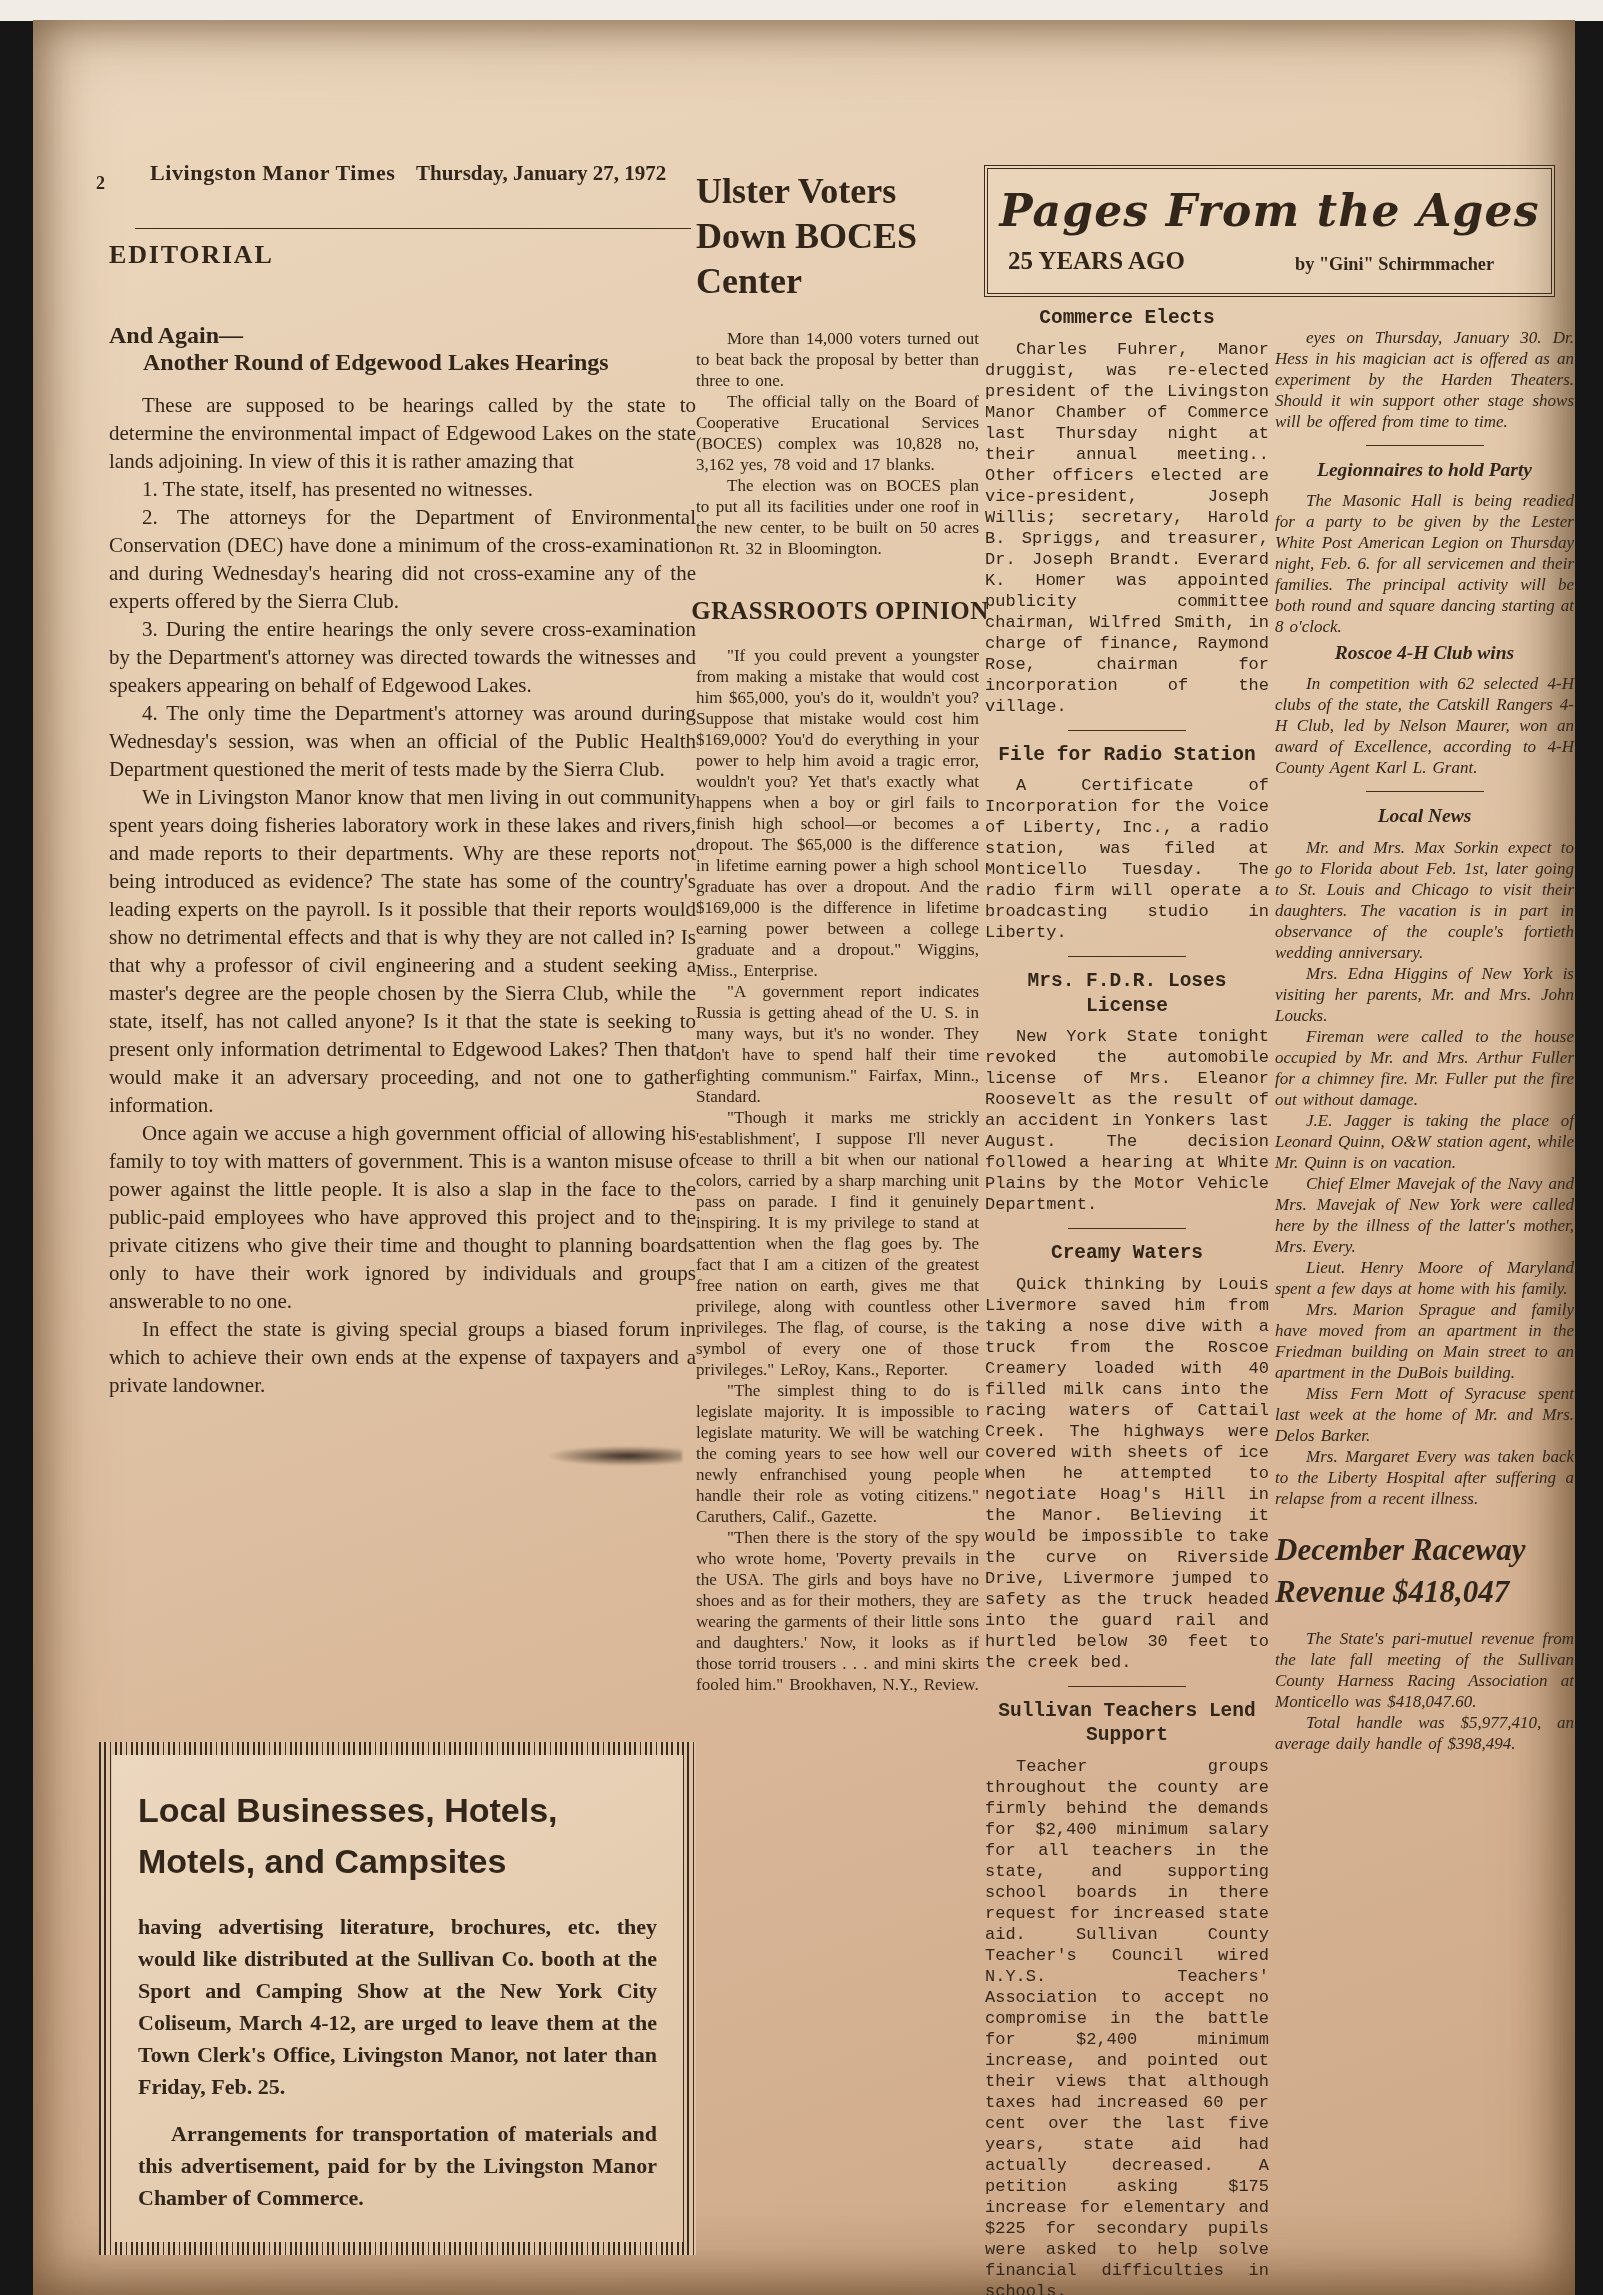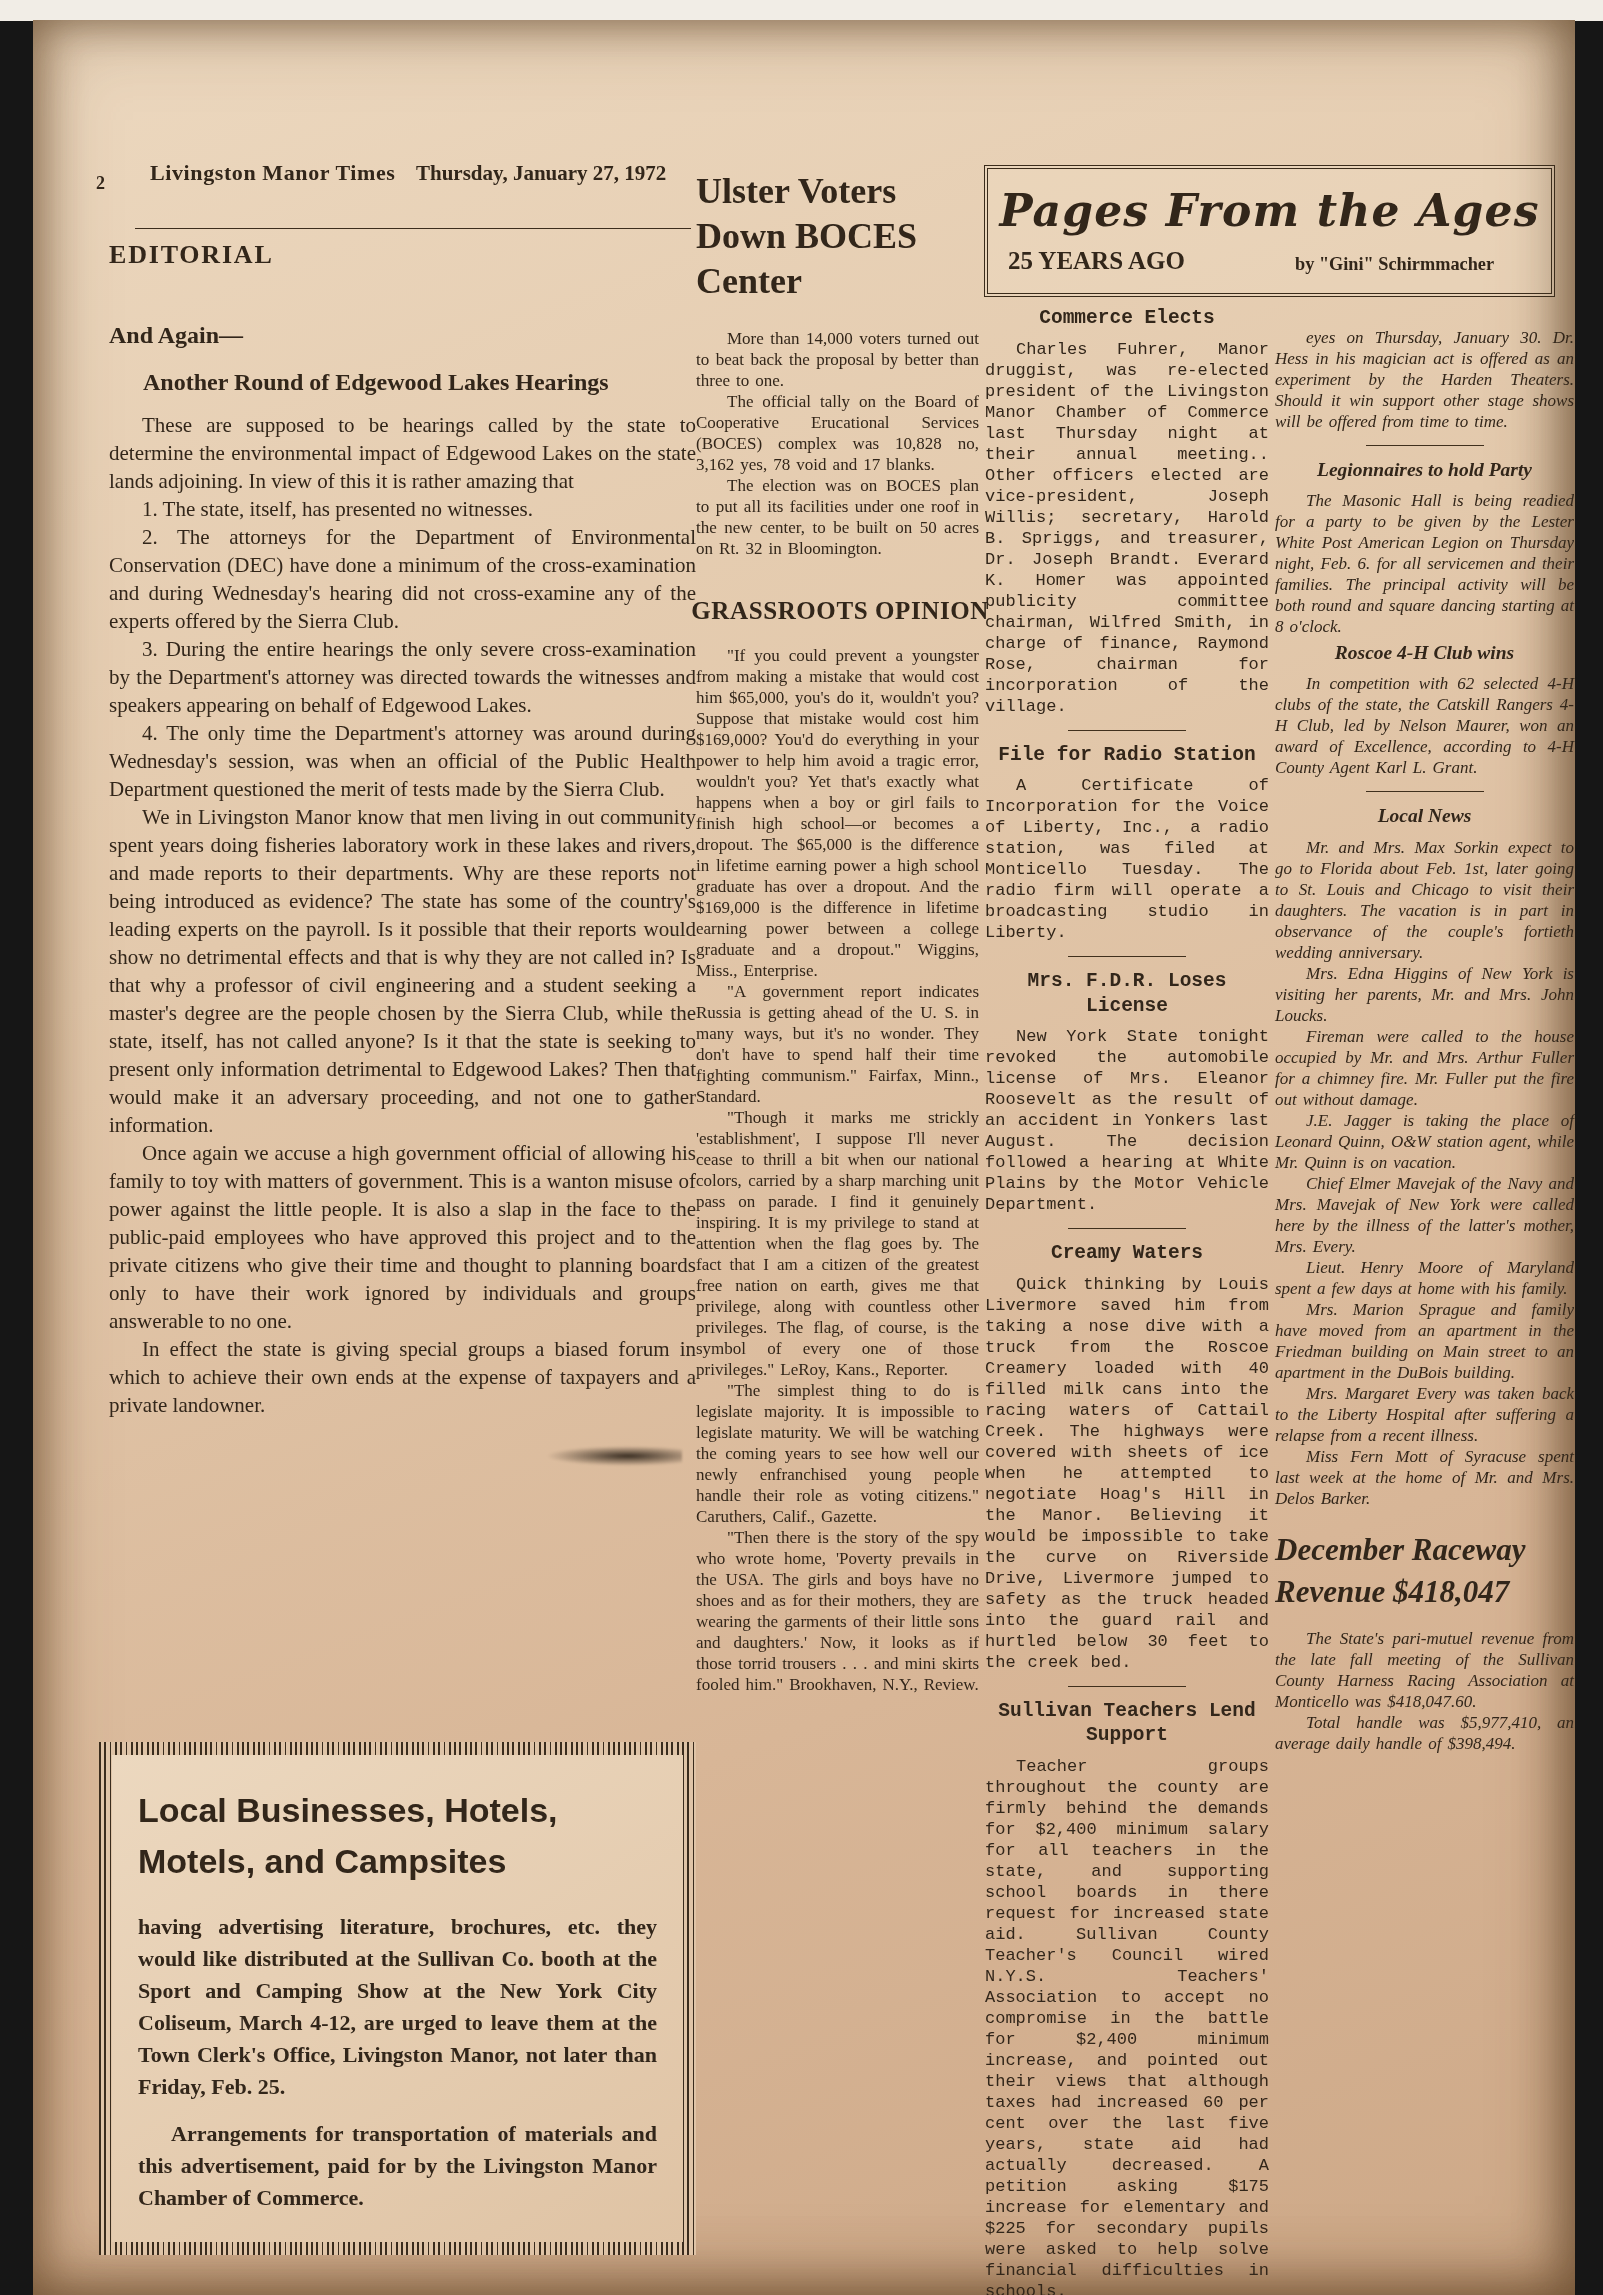--- a/index.html
+++ b/index.html
@@ -13,21 +13,21 @@
          color:#32261a;}
   .abs{position:absolute;}
   
   #masthead-title{left:117px;top:140px;font-size:22px;font-weight:bold;letter-spacing:0.6px;}
   #masthead-date{left:383px;top:141px;font-size:21px;font-weight:bold;}
   #page-number{left:63px;top:153px;font-size:18px;font-weight:bold;}
   #masthead-rule{left:102px;top:208px;width:556px;border-top:1.8px solid #3c2d1d;}
   
   #col1{left:76px;top:220px;width:587px;}
   #editorial-label{font-size:26px;font-weight:bold;letter-spacing:1.8px;margin:0 0 52px 0;}
-  #editorial-kicker{font-size:24px;font-weight:bold;margin:0 0 20px 0;}
+  #editorial-kicker{font-size:24px;font-weight:bold;margin:0 0 0 0;}
   #editorial-headline{font-size:24px;font-weight:bold;margin:0 0 15.4px 34px;}
   .ed-body p{font-size:21px;line-height:28px;text-align:justify;margin:0;text-indent:33px;}
   
   .nw p{font-size:17px;line-height:21px;text-align:justify;margin:0;text-indent:31px;
         word-spacing:1.8px;}
   #col2{left:663px;top:149px;width:283px;}
   #ulster-headline{font-size:36px;font-weight:bold;line-height:1.25;margin:0 0 24px 0;}
   #grassroots-headline{font-size:25px;font-weight:bold;white-space:nowrap;margin:38px 0 20px -4.7px;letter-spacing:0.6px;}
   #col3{left:952px;top:283px;width:284px;font-family:Liberation Mono, monospace;}
   #col4{left:1242px;top:307px;width:299px;font-style:italic;}
@@ -165,22 +165,22 @@
       <div class="divider"></div>
       <h3 class="art-head">Local News</h3>
       <div>
           <p>Mr. and Mrs. Max Sorkin expect to go to Florida about Feb. 1st, later going to St. Louis and Chicago to visit their daughters. The vacation is in part in observance of the couple's fortieth wedding anniversary.</p>
           <p>Mrs. Edna Higgins of New York is visiting her parents, Mr. and Mrs. John Loucks.</p>
           <p>Fireman were called to the house occupied by Mr. and Mrs. Arthur Fuller for a chimney fire. Mr. Fuller put the fire out without damage.</p>
           <p>J.E. Jagger is taking the place of Leonard Quinn, O&amp;W station agent, while Mr. Quinn is on vacation.</p>
           <p>Chief Elmer Mavejak of the Navy and Mrs. Mavejak of New York were called here by the illness of the latter's mother, Mrs. Every.</p>
           <p>Lieut. Henry Moore of Maryland spent a few days at home with his family.</p>
           <p>Mrs. Marion Sprague and family have moved from an apartment in the Friedman building on Main street to an apartment in the DuBois building.</p>
+          <p>Miss Fern Mott of Syracuse spent last week at the home of Mr. and Mrs. Delos Barker.</p>
           <p>Mrs. Margaret Every was taken back to the Liberty Hospital after suffering a relapse from a recent illness.</p>
-          <p>Miss Fern Mott of Syracuse spent last week at the home of Mr. and Mrs. Delos Barker.</p>
         </div>
       <h2 class="raceway-head">
         <span>December Raceway</span><br>
         <span>Revenue $418,047</span>
       </h2>
       <div>
           <p>The State's pari-mutuel revenue from the late fall meeting of the Sullivan County Harness Racing Association at Monticello was $418,047.60.</p>
           <p>Total handle was $5,977,410, an average daily handle of $398,494.</p>
         </div>
     </div>

